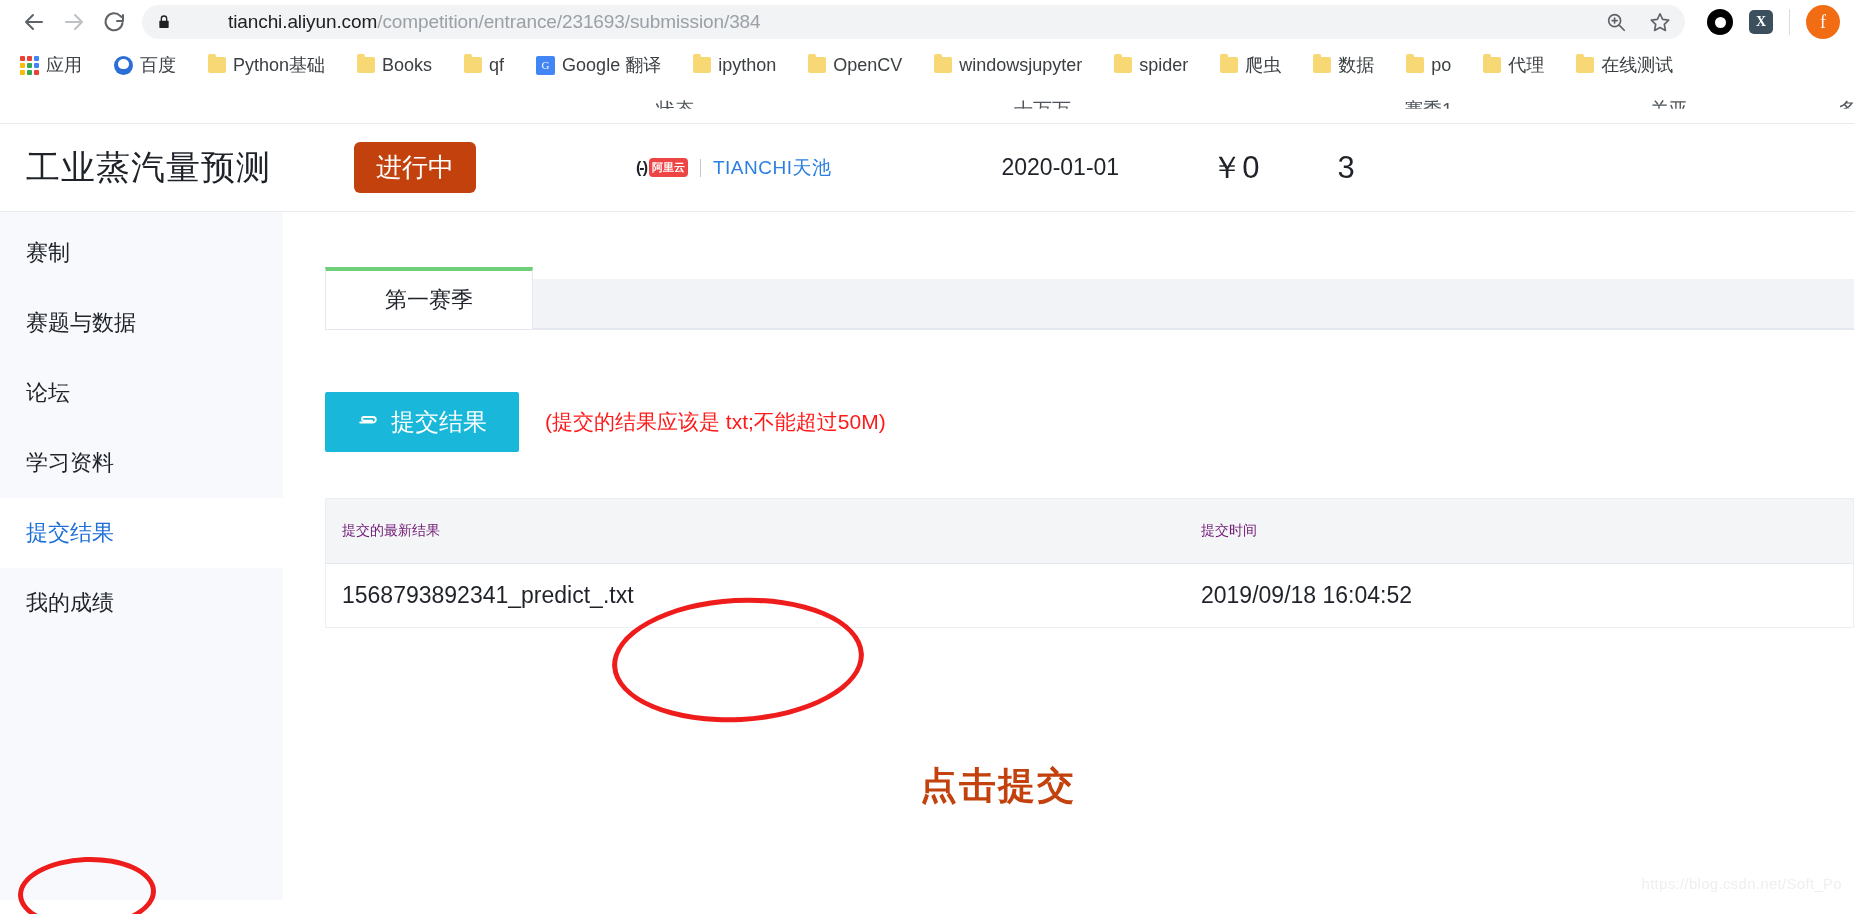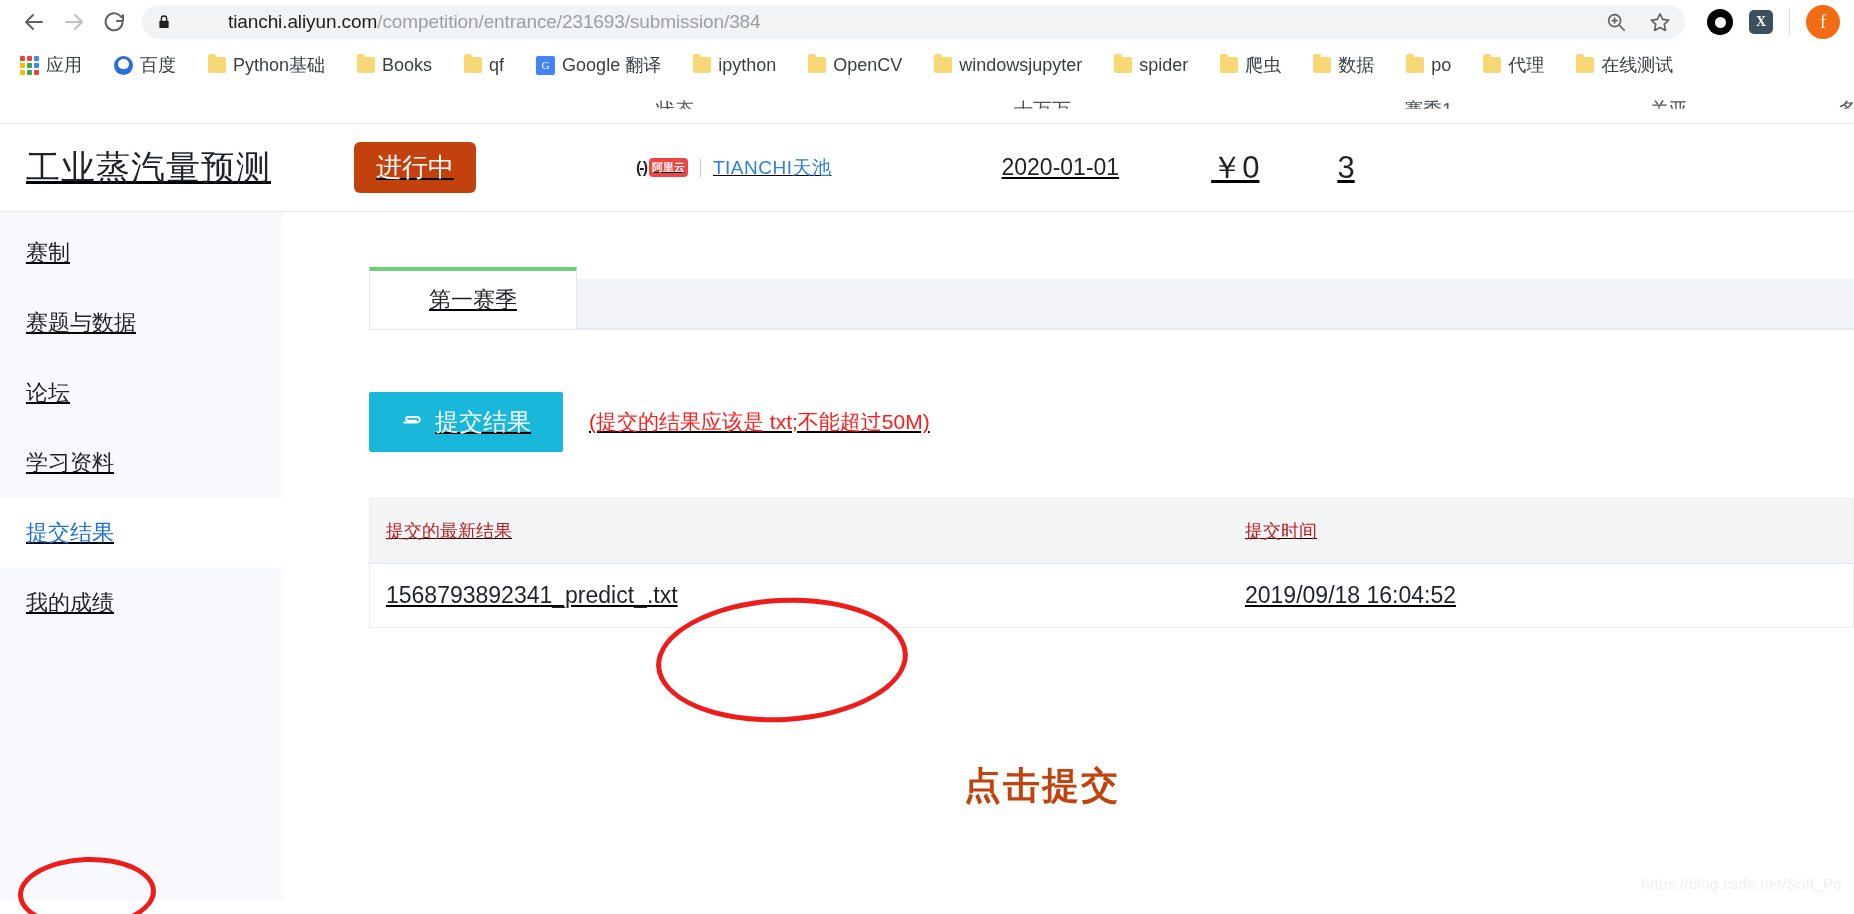--- a/index.html
+++ b/index.html
@@ -94,21 +94,21 @@
     border-radius: 50% 50% 45% 45%;
   }
   .gtrans-icon {
     width: 19px; height: 19px; border-radius: 2px; background: #4285f4;
     color: #fff; font-size: 11px; display: flex; align-items: center;
     justify-content: center; flex: 0 0 auto;
     font-family: "Liberation Serif", serif;
   }
 
   
-  .page { width: 1854px; background: #ffffff; position: relative; text-decoration: underline; }
+  .page { width: 1854px; background: #ffffff; position: relative; }
 
   .topstrip {
     height: 38px; position: relative; border-bottom: 1px solid #e8eaed;
     overflow: hidden;
   }
   .topstrip-item {
     position: absolute; bottom: 0px; font-size: 19px; color: #4d5358;
     white-space: nowrap; clip-path: inset(0 0 55% 0);
   }
 
@@ -142,21 +142,21 @@
   .header-date {
     margin-left: 170px; font-size: 23px; color: #1f2329; flex: 0 0 auto;
   }
   .header-price {
     margin-left: 92px; font-size: 31px; color: #1f2329; flex: 0 0 auto;
   }
   .header-extra {
     margin-left: 78px; font-size: 31px; color: #1f2329; flex: 0 0 auto;
   }
 
-  .content-wrap { display: flex; height: 688px; gap: 44px; }
+  .content-wrap { display: flex; height: 688px; }
 
   
   .sidebar {
     width: 283px; background: #f7f9fc; flex: 0 0 auto; position: relative;
     padding-top: 6px;
   }
   .side-item {
     height: 70px; display: flex; align-items: center;
     padding-left: 26px; font-size: 22px; color: #1f2329; position: relative;
   }
@@ -223,21 +223,21 @@
   .table-head {
     display: flex; background: #f4f5f7; height: 66px; align-items: center;
     border: 1px solid #eceef1; border-bottom: 1px solid #e4e7ed;
   }
   .table-row {
     display: flex; background: #ffffff; height: 64px; align-items: center;
     border: 1px solid #eceef1; border-top: none;
   }
   .col-name { width: 875px; padding-left: 16px; flex: 0 0 auto; }
   .col-time { flex: 1 1 auto; }
-  .th { font-size: 18px; color: #b91c1c; }
+  .th { font-size: 14px; color: #701a75; }
   .td { font-size: 23px; color: #1f2329; }
 
   .watermark {
     position: absolute; right: 12px; bottom: 8px; font-size: 15px;
     color: #efefef; letter-spacing: 0.3px;
   }
 </style>
 </head>
 <body>
 

